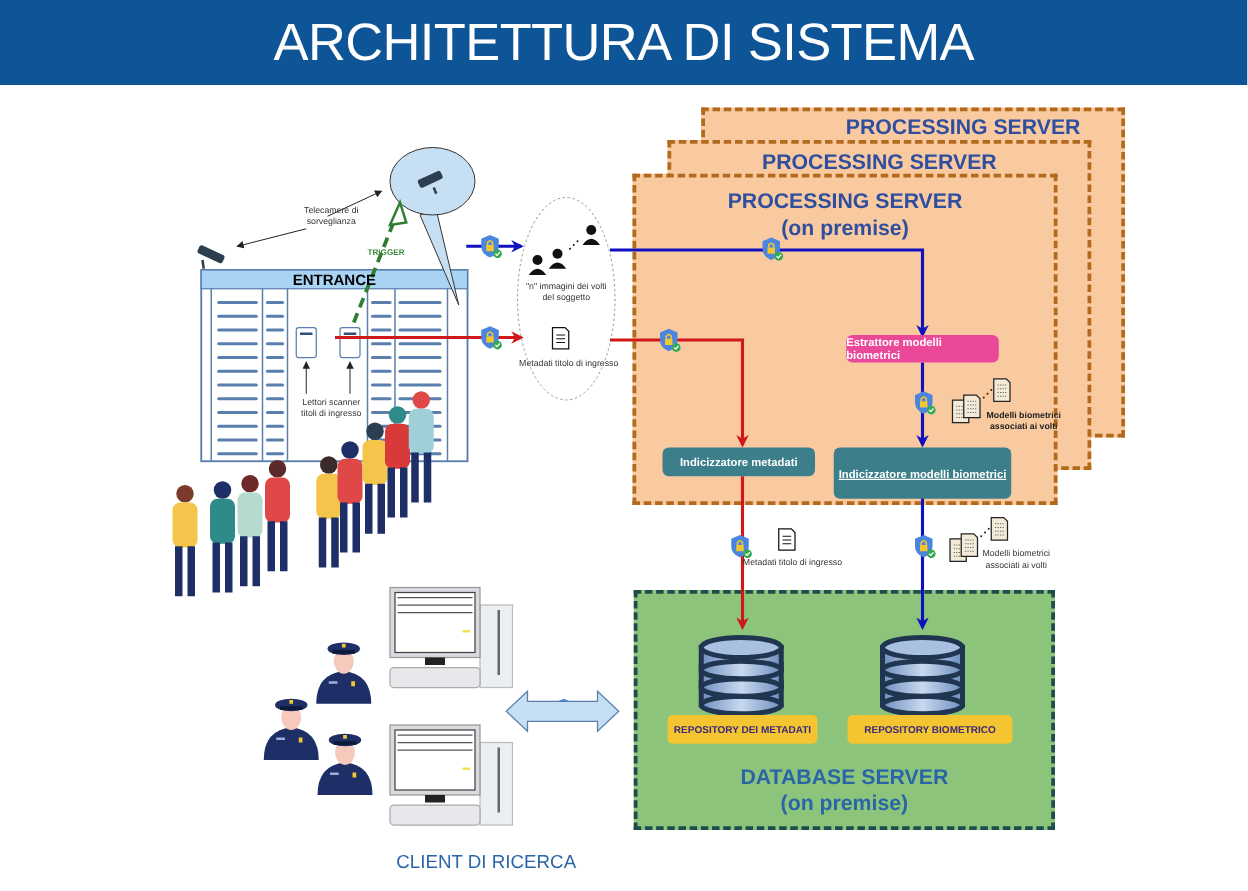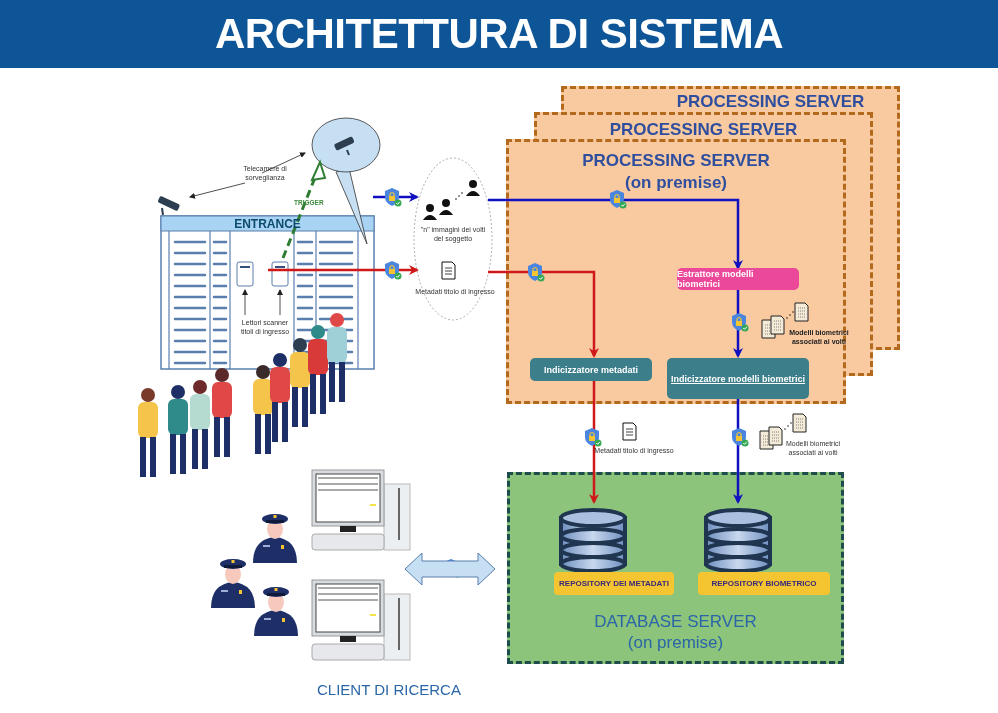--- a/index.html
+++ b/index.html
@@ -1,26 +1,26 @@
 <!DOCTYPE html>
 <html><head>
 <meta charset="utf-8">
 <style>
   html, body { margin:0; padding:0; }
   body { width:998px; height:713px; position:relative; overflow:hidden; background:#ffffff; font-family:"Liberation Sans", sans-serif; }
   .abs { position:absolute; }
   .header { left:0; top:0; width:998px; height:68px; background:#0e5597; display:flex; align-items:center; justify-content:center; }
-  .header-title { color:#ffffff; font-family:"Liberation Sans", sans-serif; font-weight:bold; font-size:42px; letter-spacing:-0.5px; }
+  .header-title { color:#ffffff; font-family:"Liberation Sans", sans-serif; font-weight:normal; font-size:42px; letter-spacing:-0.5px; }
   .ps { background:#f9c9a0; border:3px dashed #b36a1c; box-sizing:border-box; }
   .ps-title { color:#2f4f9e; font-size:17px; text-align:center; position:absolute; width:100%;font-weight:bold; }
   .db { background:#8dc47b; border:3px dashed #1e4d4d; box-sizing:border-box; }
   .db-title { color:#2a65a8; font-size:17px; text-align:center; position:absolute; width:100%; line-height:21px; }
   .box-blue { background:#ec4899; color:#fff; font-size:9px; font-weight:bold; border-radius:5px; display:flex; align-items:center; justify-content:center; }
   .box-teal { background:#3c7f8a; color:#fff; font-size:9px; font-weight:bold; border-radius:5px; display:flex; align-items:center; justify-content:center;text-align:right; }
-  .repo-label { background:#f4c431; color:#3a2a7a; font-size:8px; font-weight:bold; border-radius:4px; display:flex; align-items:center; justify-content:center;margin-left:20px; }
+  .repo-label { background:#f4c431; color:#3a2a7a; font-size:8px; font-weight:bold; border-radius:4px; display:flex; align-items:center; justify-content:center; }
   .small { font-size:7px; color:#333; text-align:center; line-height:9px; }
   .small-bold { font-size:7px; color:#222; font-weight:bold; text-align:center; line-height:9px; }
   .client-title { color:#2a65a8; font-size:15px;margin-left:45px; }
   svg { position:absolute; left:0; top:0; }
 </style>
 </head>
 <body>
 
 <div class="abs header">
   <span class="header-title">ARCHITETTURA DI SISTEMA</span>
@@ -30,21 +30,21 @@
   <div class="ps-title" style="top:3px;left:40px;">PROCESSING SERVER</div>
 </div>
 <div class="abs ps" style="left:534px;top:112px;width:339px;height:264px;">
   <div class="ps-title" style="top:5px;">PROCESSING SERVER</div>
 </div>
 <div class="abs ps" style="left:506px;top:139px;width:340px;height:265px;">
   <div class="ps-title" style="top:9px;">PROCESSING SERVER</div>
   <div class="ps-title" style="top:31px;">(on premise)</div>
 </div>
 
-<div class="abs db" style="left:507px;top:472px;width:337px;height:192px;">
+<div class="abs db" style="left:507px;top:472px;width:337px;height:192px;font-weight:bold;">
   <div class="db-title" style="top:136px;">DATABASE SERVER</div>
   <div class="db-title" style="top:157px;">(on premise)</div>
 </div>
 
 <svg width="998" height="713" viewBox="0 0 998 713">
   <defs>
     <marker id="arrBlue" markerWidth="10" markerHeight="10" refX="8" refY="5" orient="auto" markerUnits="userSpaceOnUse">
       <path d="M0,0 L10,5 L0,10 L3,5 Z" fill="#1010c0"></path>
     </marker>
     <marker id="arrRed" markerWidth="10" markerHeight="10" refX="8" refY="5" orient="auto" markerUnits="userSpaceOnUse">
@@ -416,21 +416,21 @@
       </g>
       <g>
         <circle cx="337" cy="320" r="7" fill="#e04848"></circle>
         <rect x="327" y="327" width="20" height="36" rx="6" fill="#9fd0d8"></rect>
         <rect x="329" y="362" width="6" height="40" fill="#1d2f66"></rect>
         <rect x="339" y="362" width="6" height="40" fill="#1d2f66"></rect>
       </g>
     </g>
 </svg>
 
-<div class="abs" style="left:161px;top:216px;width:213px;height:15px;display:flex;align-items:center;justify-content:center;font-weight:bold;font-size:12px;color:#0c4a6e;">ENTRANCE</div>
+<div class="abs" style="left:161px;top:216px;width:213px;height:15px;display:flex;align-items:center;justify-content:center;font-weight:bold;font-size:12px;color:#000000;">ENTRANCE</div>
 <div class="abs small" style="left:230px;top:164px;width:70px;">Telecamere di sorveglianza</div>
 <div class="abs" style="left:294px;top:199px;font-size:6.5px;font-weight:bold;color:#3d8a3d;">TRIGGER</div>
 <div class="abs small" style="left:238px;top:318px;width:54px;">Lettori scanner titoli di ingresso</div>
 <div class="abs small" style="left:418px;top:225px;width:70px;">"n" immagini dei volti del soggetto</div>
 <div class="abs small" style="left:410px;top:287px;width:90px;">Metadati titolo di ingresso</div>
 
 <div class="abs box-blue" style="left:677px;top:268px;width:122px;height:22px;">Estrattore modelli biometrici</div>
 <div class="abs box-teal" style="left:530px;top:358px;width:122px;height:23px;">Indicizzatore metadati</div>
 <div class="abs box-teal" style="left:667px;top:358px;width:142px;height:41px;text-decoration:underline;">Indicizzatore modelli  biometrici</div>
 <div class="abs small-bold" style="left:784px;top:328px;width:70px;">Modelli biometrici associati ai volti</div>

